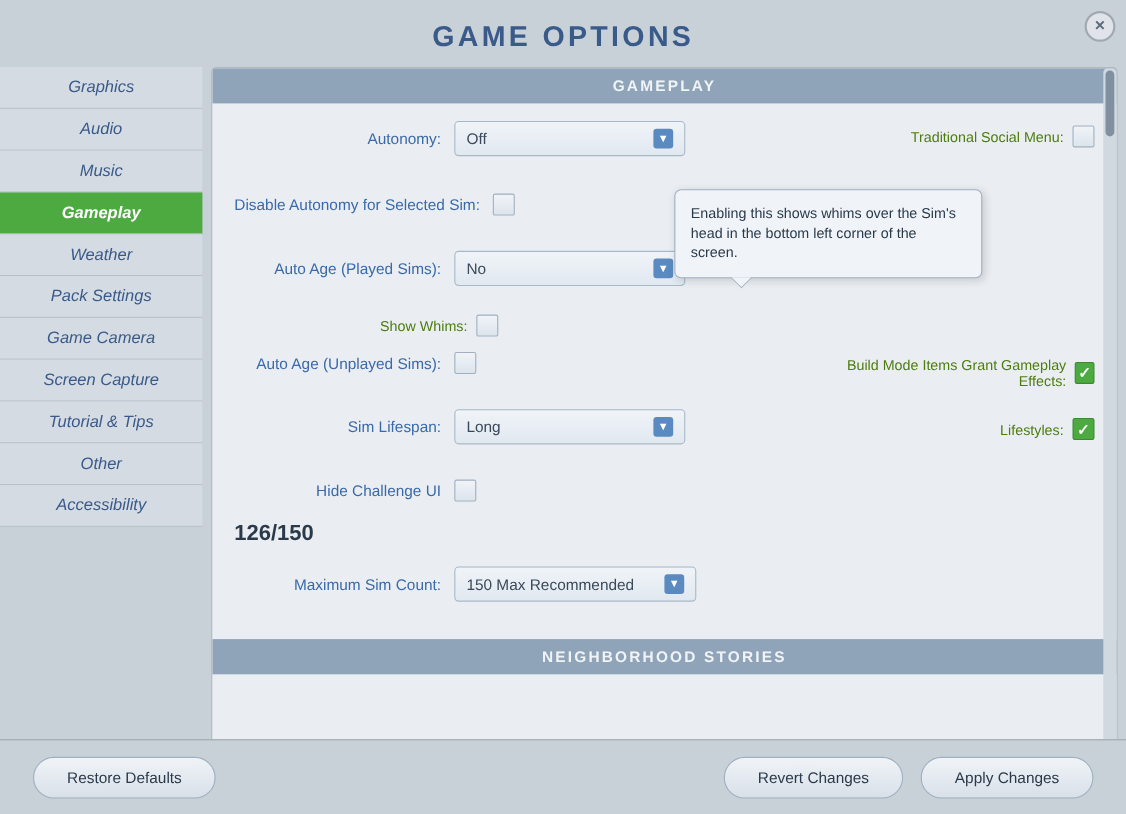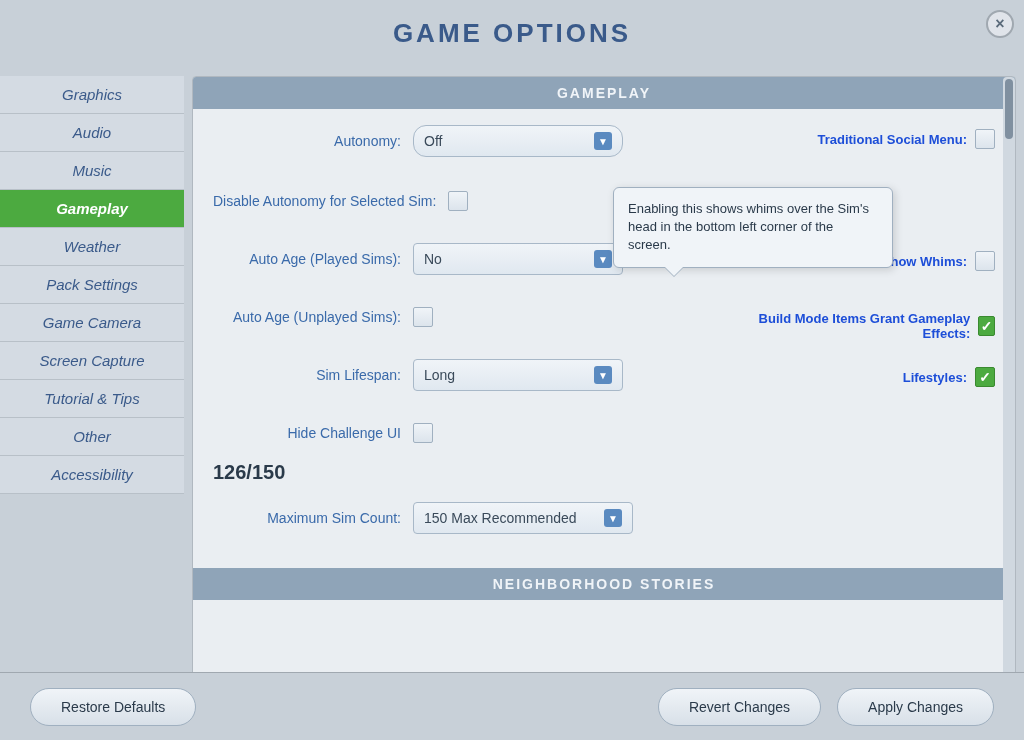--- a/index.html
+++ b/index.html
@@ -8,21 +8,21 @@
       background: #c8d0d8;
       width: 1024px;
       height: 740px;
       overflow: hidden;
       position: relative;
     }
 
     
     .page-title {
       text-align: center;
-      padding: 18px 0 27px;
+      padding: 18px 0 12px;
       font-size: 26px;
       font-weight: bold;
       color: #3a5a8a;
       letter-spacing: 3px;
       font-variant: small-caps;
       text-transform: uppercase;
     }
 
     .close-btn {
       position: absolute;
@@ -224,23 +224,23 @@
       padding-top: 4px;
     }
 
     .right-item {
       display: flex;
       align-items: center;
       justify-content: flex-end;
       gap: 8px;
     }
     .right-item-label {
-      color: #1d4ed8;
+      color: #4d7c0f;
       font-size: 13px;
-      font-weight: 700;
+      font-weight: 400;
       text-align: right;
     }
 
     
     .bottom-bar {
       position: absolute;
       bottom: 0;
       left: 0;
       right: 0;
       height: 68px;
@@ -314,21 +314,21 @@
   <div class="content">
 
     <div class="section-header">Gameplay</div>
 
     <div class="settings-grid">
 
       <div class="two-col">
         <div class="col-left">
           <div class="setting-row">
             <span class="setting-label">Autonomy:</span>
-            <div class="dropdown" style="min-width:210px;border-radius:13px;">
+            <div class="dropdown" style="min-width:210px;">
               <span>Off</span>
               <div class="dropdown-arrow">▼</div>
             </div>
           </div>
 
           <div class="setting-row">
             <span class="setting-label">Disable Autonomy for Selected Sim:</span>
             <div class="checkbox"></div>
           </div>
         </div>
@@ -338,21 +338,21 @@
             <span class="right-item-label">Traditional Social Menu:</span>
             <div class="checkbox"></div>
           </div>
         </div>
       </div>
 
       <div class="tooltip-box">
         <span>Enabling this shows whims over the Sim's head in the bottom left corner of the screen.</span>
       </div>
 
-      <div class="two-col" style="margin-top:8px;">
+      <div class="two-col" style="margin-top:8px;flex-direction:column;">
         <div class="col-left">
           <div class="setting-row">
             <span class="setting-label">Auto Age (Played Sims):</span>
             <div class="dropdown" style="min-width:210px;">
               <span>No</span>
               <div class="dropdown-arrow">▼</div>
             </div>
           </div>
         </div>
         <div class="col-right" style="padding-top:8px;">

